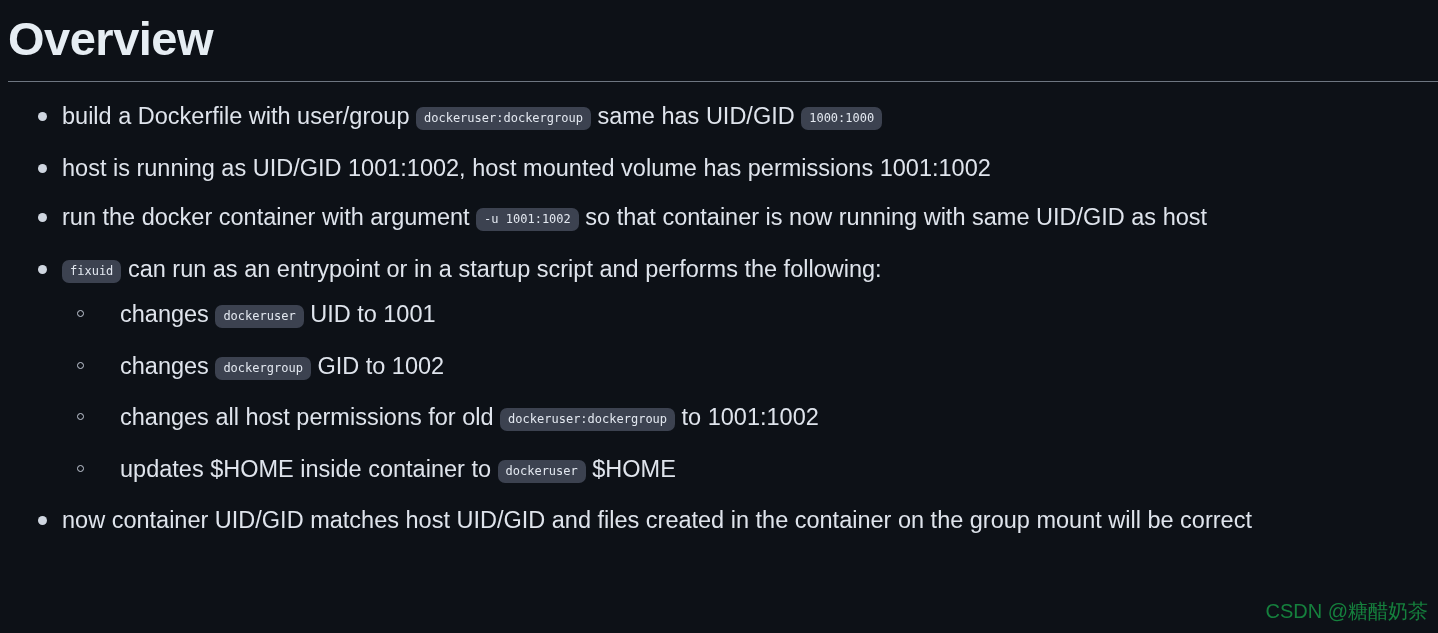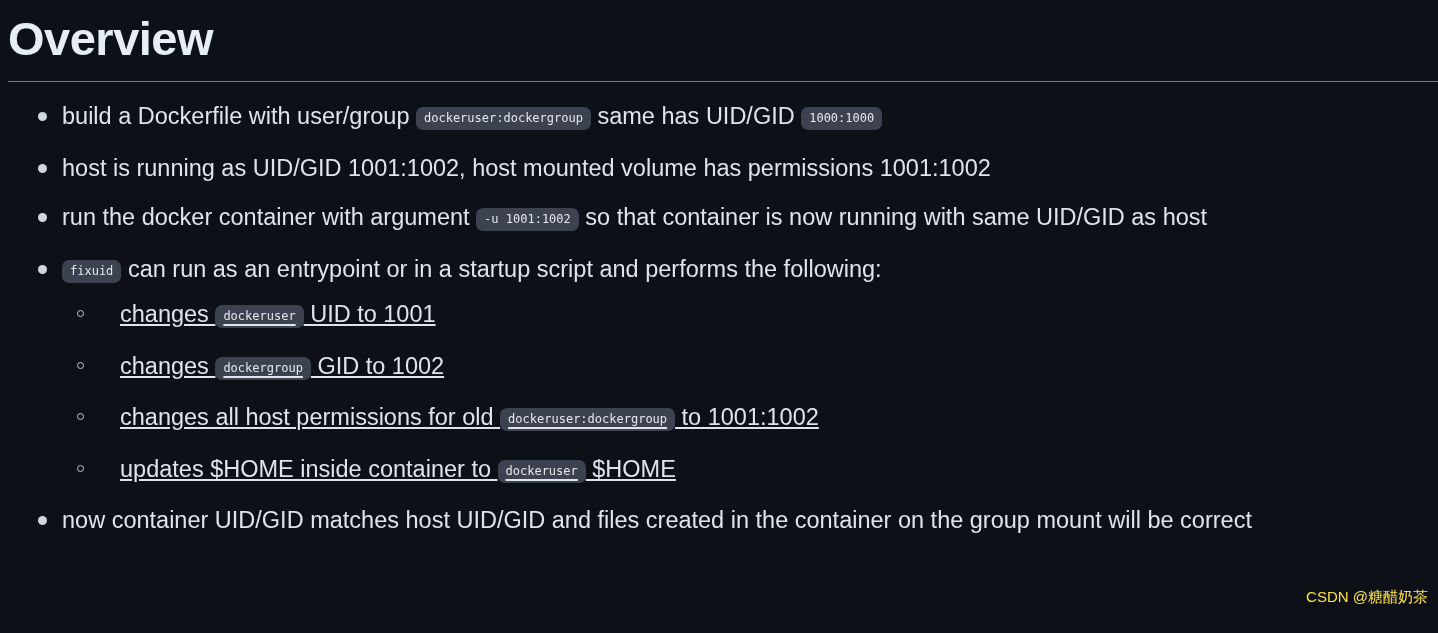--- a/index.html
+++ b/index.html
@@ -59,21 +59,20 @@
     top: 16px;
     width: 9px;
     height: 9px;
     border-radius: 50%;
     background: #cfd6e0;
   }
   ul.subbullets {
     list-style: none;
     margin: 2px 0 0 0;
     padding: 0;
-    text-decoration: underline;
   }
   li.subbullet {
     position: relative;
     padding-left: 58px;
     font-size: 23.5px;
     line-height: 41.5px;
     color: #dfe4ec;
     margin: 0 0 8px 0;
   }
   li.subbullet > .marker-circle {
@@ -94,23 +93,23 @@
     color: #e3e8f0;
     border-radius: 7px;
     padding: 4px 8px 5px 8px;
     white-space: nowrap;
     vertical-align: 2px;
     letter-spacing: 0;
   }
   .watermark {
     position: absolute;
     right: 10px;
-    bottom: 26px;
-    font-size: 15px;
-    color: #fde047;
+    bottom: 8px;
+    font-size: 20px;
+    color: #15803d;
     font-family: "Liberation Sans", sans-serif;
     white-space: nowrap;
   }
   .txt { white-space: pre-wrap; }
 </style>
 </head>
 <body>
 
 <div class="page">
 

